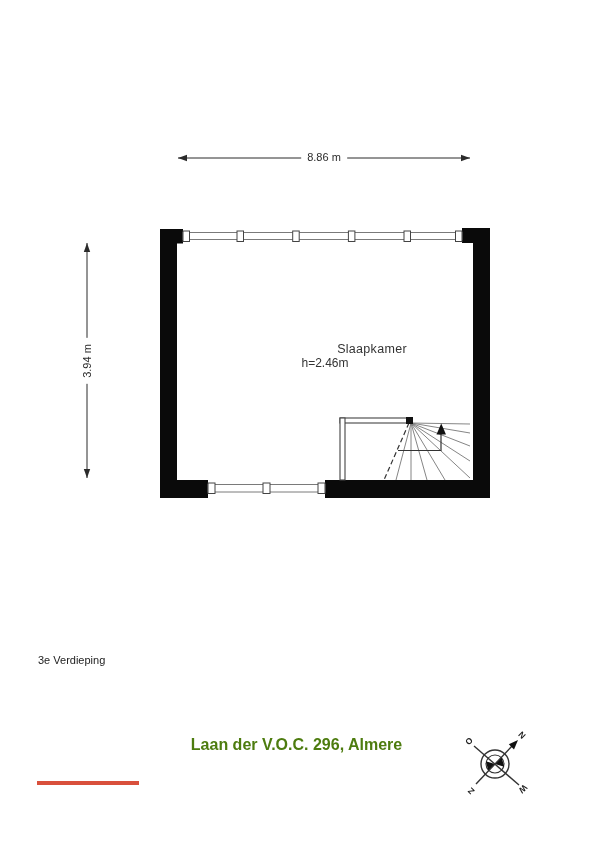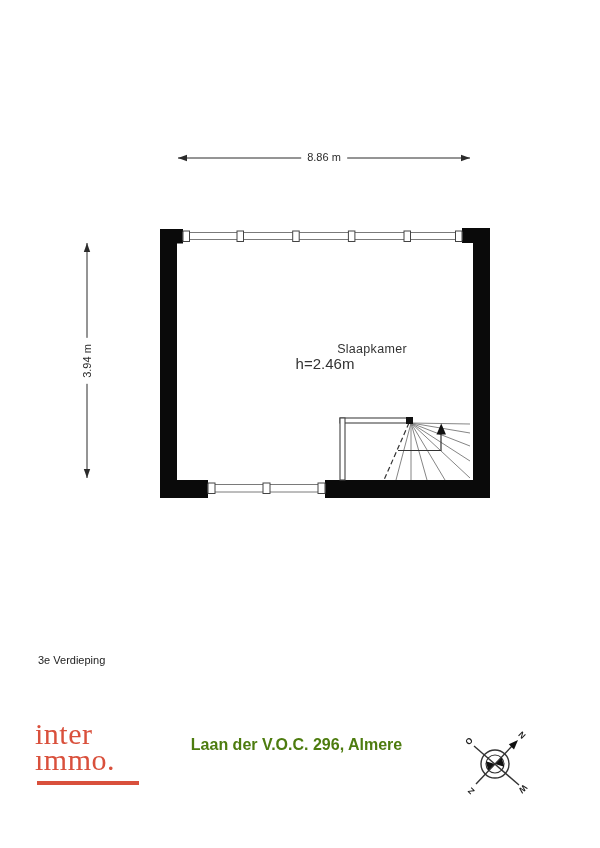--- a/index.html
+++ b/index.html
@@ -7,21 +7,21 @@
   body { font-family:"Liberation Sans", sans-serif; }
   #canvas { position:relative; width:600px; height:848px; background:#ffffff; overflow:hidden; }
   #plan-svg { position:absolute; left:0; top:0; }
   .abs { position:absolute; }
   .ctr { transform:translate(-50%,-50%); white-space:nowrap; }
 
   .dim-label { background:#fff; padding:0 6px; font-size:11px; color:#2b2b2b; }
   .dim-label.vertical { transform:translate(-50%,-50%) rotate(-90deg); }
 
   .room-name   { font-size:12.5px; color:#333; letter-spacing:.3px; }
-  .room-height { font-size:15px; color:#333; }
+  .room-height { font-size:12px; color:#333; }
 
   .floor-label { left:38px; top:654px; font-size:11px; color:#222; }
 
   .logo { left:35px; top:721px; font-family:"Liberation Serif", serif; font-size:30px; line-height:26px; letter-spacing:.5px; }
   .logo span { display:block; }
   .logo-underline { left:37px; top:781px; width:102px; height:4px; }
 
   .addr-block { left:154px; top:736px; width:285px; text-align:center; }
   .addr-title { font-size:16px; font-weight:bold; color:#4d7c0f; }
   .copyright  { margin-top:14px; font-size:8px; color:#555; line-height:11px; }
@@ -123,24 +123,20 @@
   <div class="abs ctr dim-label" style="left:324px; top:157px;">8.86 m</div>
 
   <div class="abs dim-label vertical" style="left:87px; top:361px;">3.94 m</div>
 
   <div class="abs ctr room-name" style="left:326px; top:349px;margin-left:46px;">Slaapkamer</div>
 
   <div class="abs ctr room-height" style="left:325px; top:363px;">h=2.46m</div>
 
   <div class="abs floor-label">3e Verdieping</div>
 
-  <div class="abs logo" style="color: rgb(217, 80, 60);">
-    <span>inter</span>
-    <span>ımmo.</span>
-  </div>
   <div class="abs logo-underline" style="background: rgb(217, 80, 60);"></div>
 
   <div class="abs addr-block">
     <div class="addr-title">Laan der V.O.C. 296, Almere</div>
     <div class="copyright">
     </div>
   </div>
 
 </div>
 

